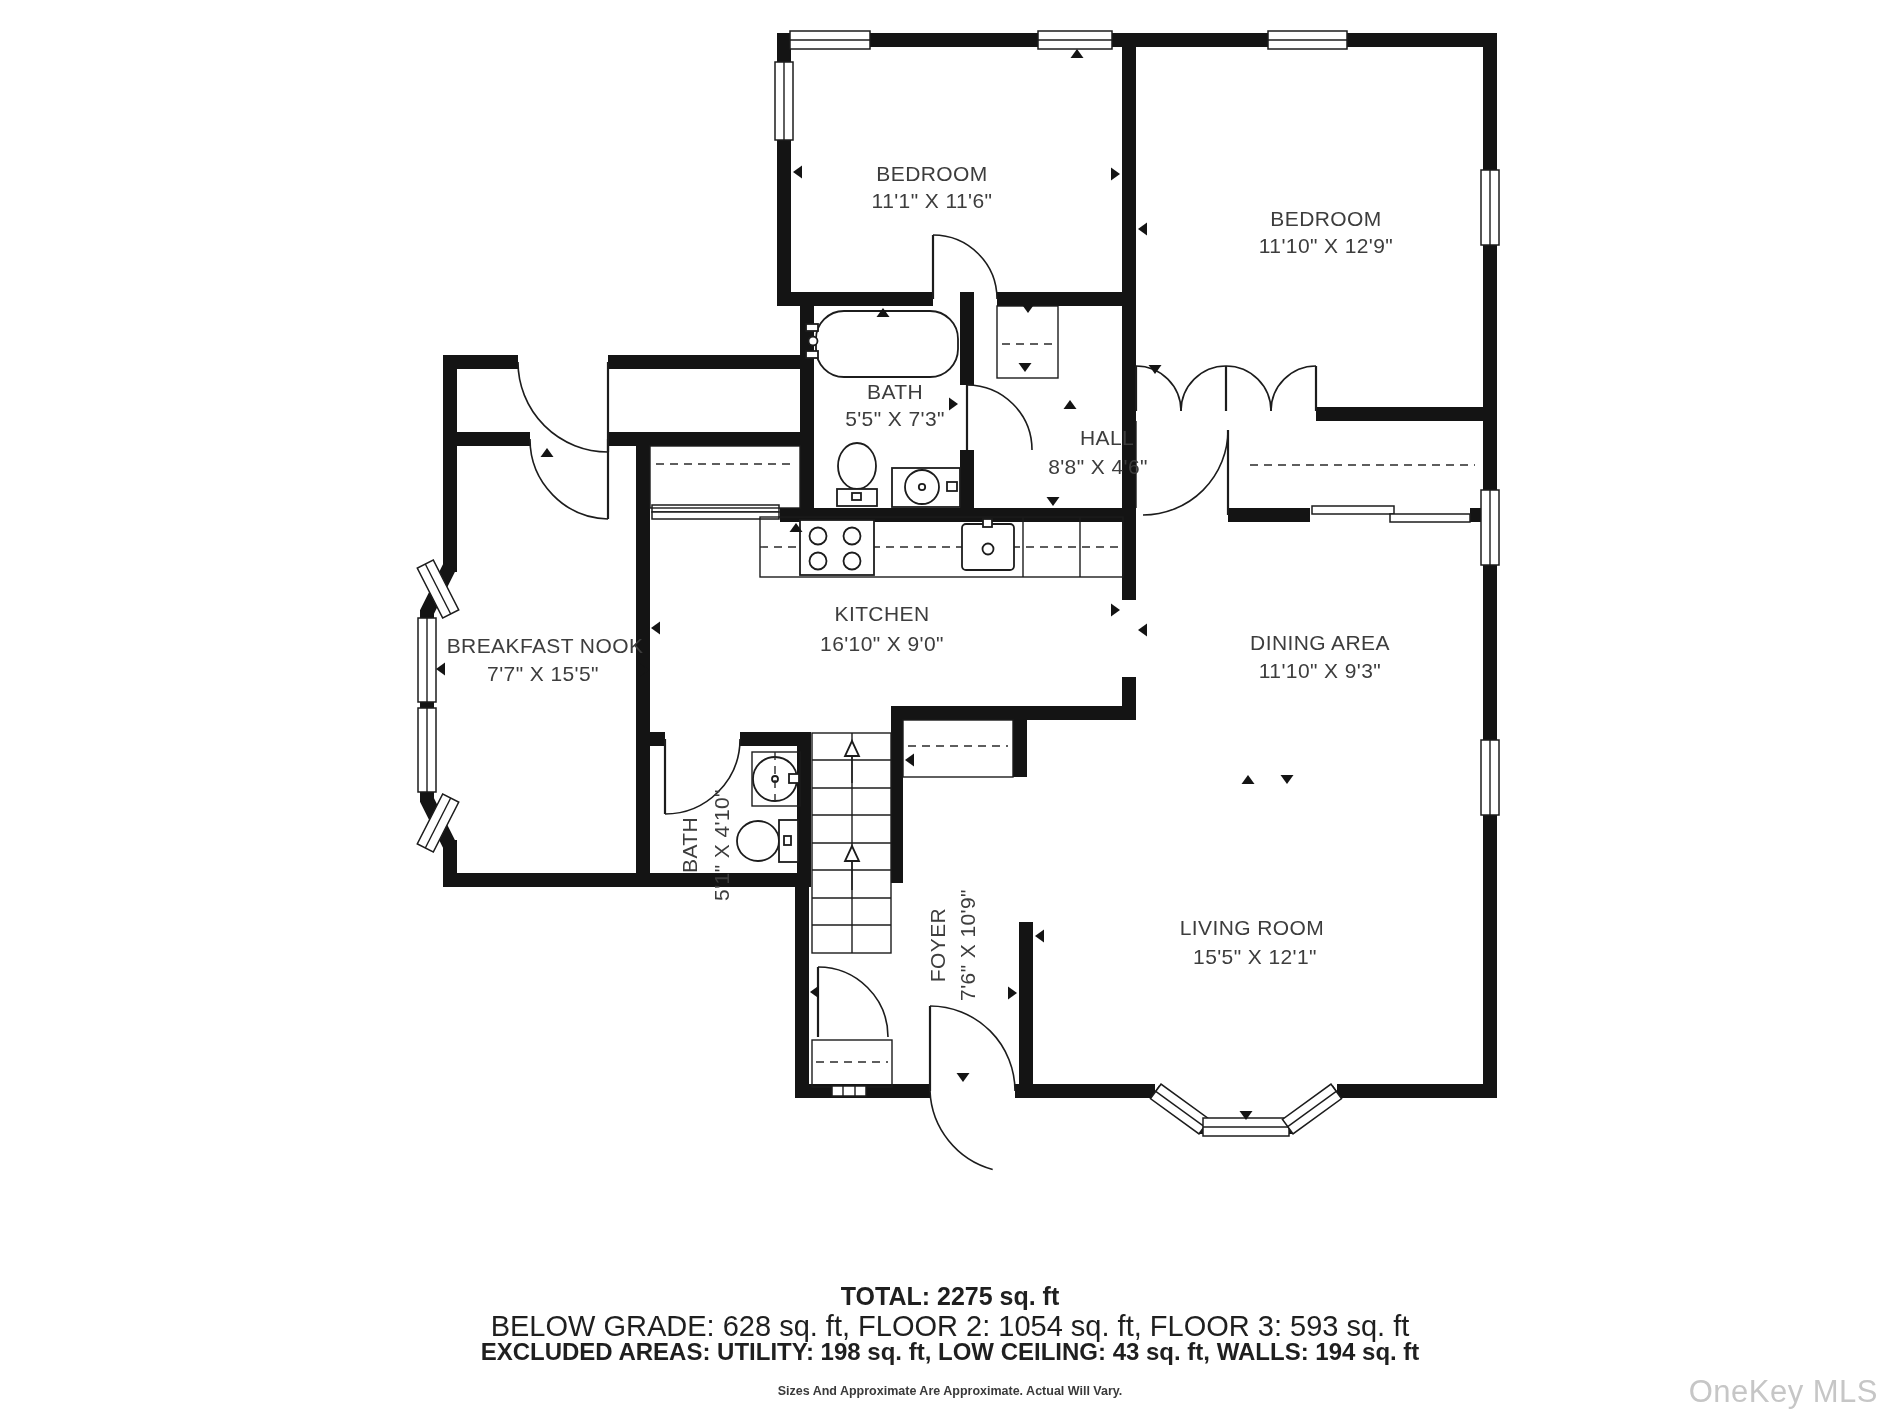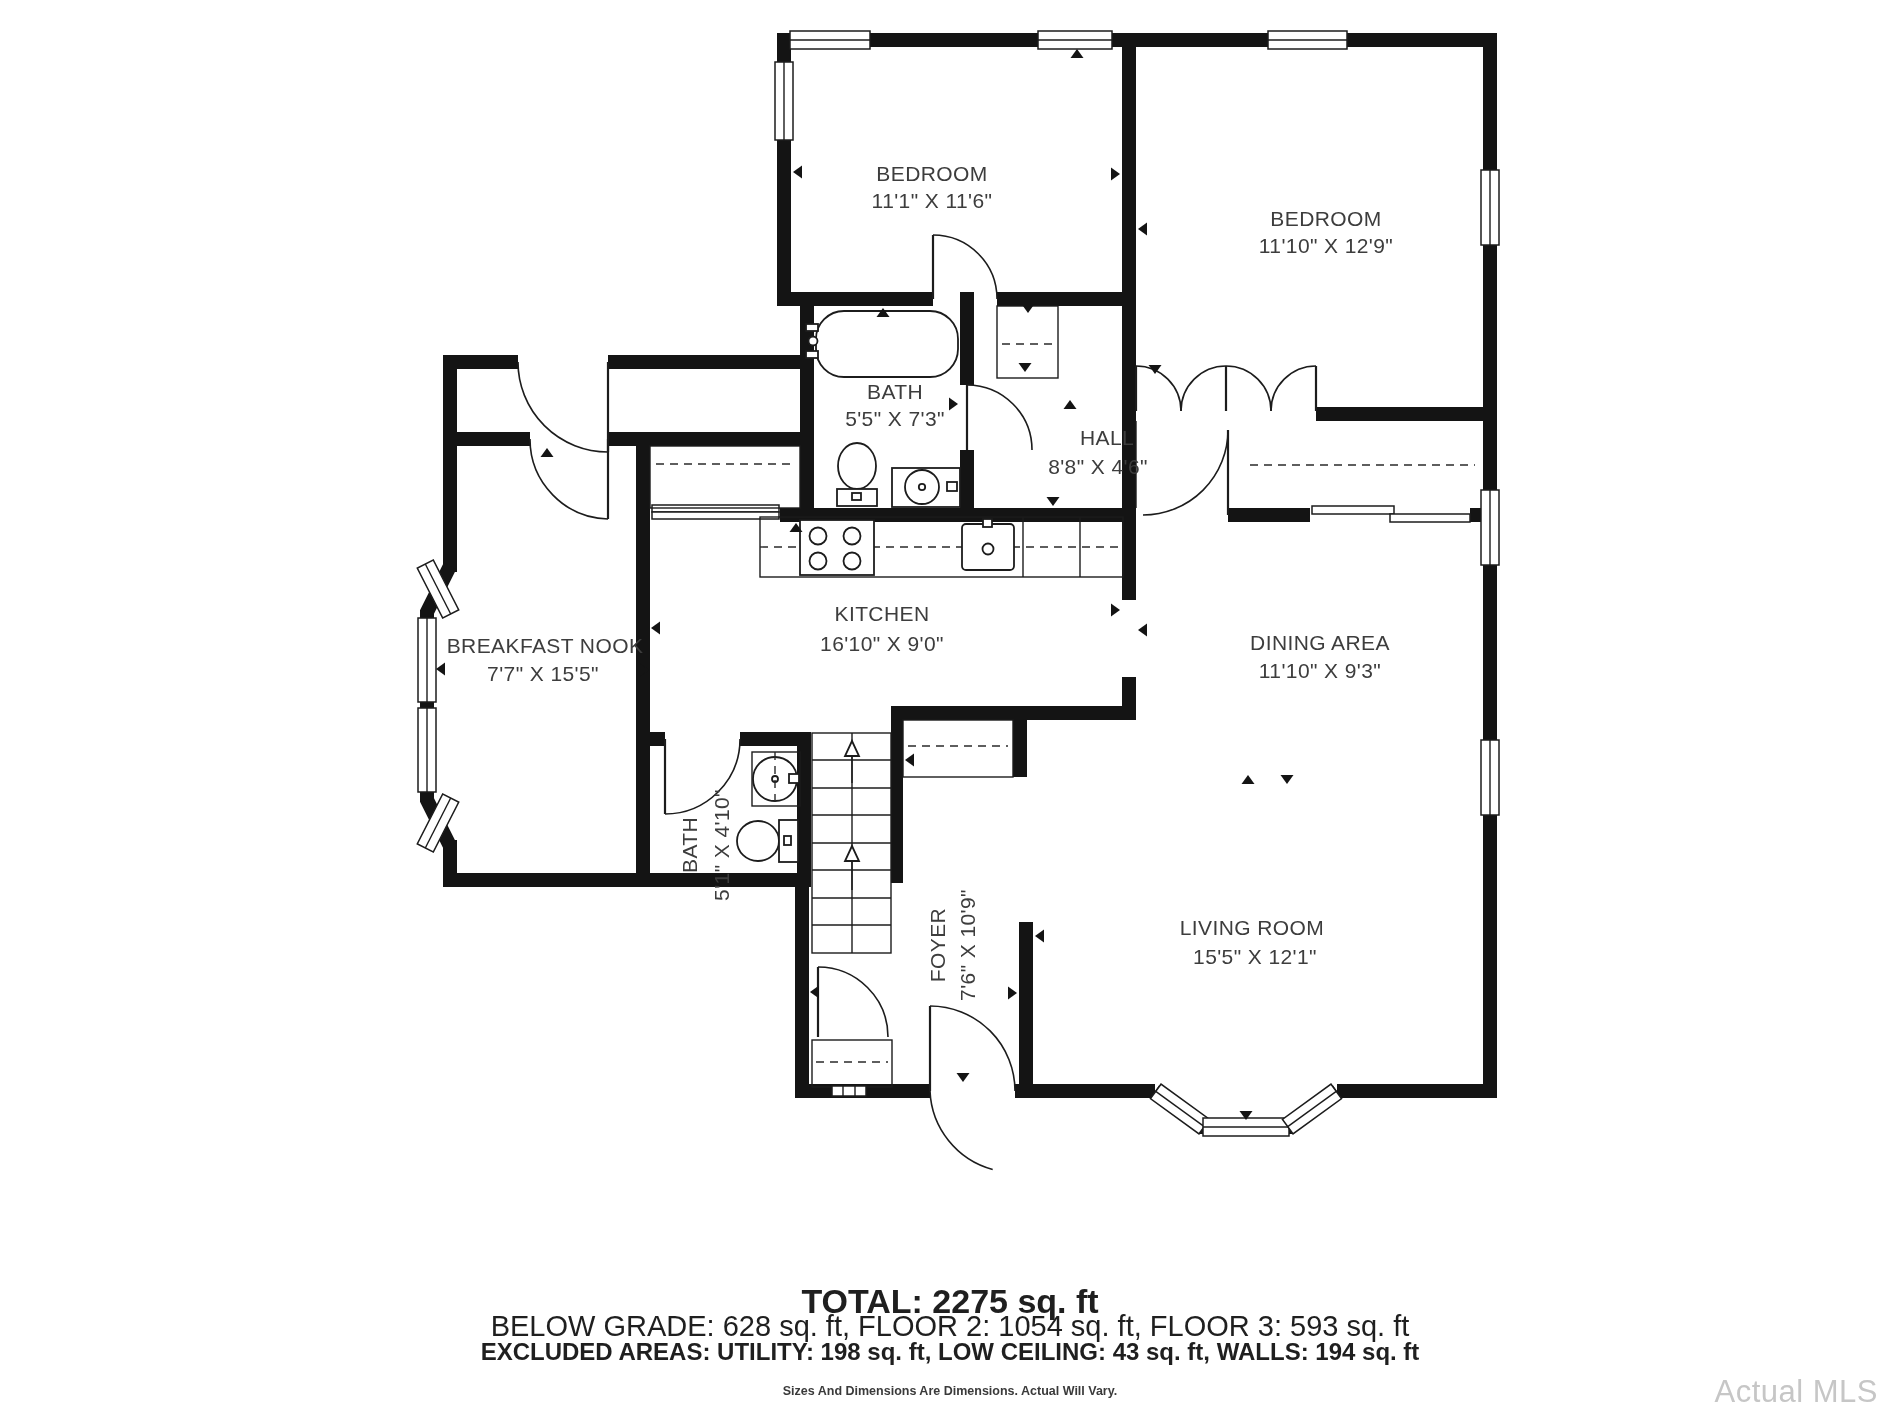--- a/index.html
+++ b/index.html
@@ -10,21 +10,21 @@
   .wall{fill:#141414;}
   .wline{stroke:#141414;stroke-width:14;fill:none;}
   .fix{stroke:#1c1c1c;stroke-width:1.8;fill:#ffffff;}
   .thin{stroke:#1c1c1c;stroke-width:1.4;fill:none;}
   .door{stroke:#1c1c1c;stroke-width:1.6;fill:none;}
   .leaf{stroke:#1c1c1c;stroke-width:2.2;}
   .win{fill:#ffffff;stroke:#1c1c1c;stroke-width:1.5;}
   .dash{stroke:#2a2a2a;stroke-width:1.4;stroke-dasharray:8 6;fill:none;}
   .arr{fill:#141414;}
   .footer{position:absolute;left:0;width:100%;text-align:center;color:#1f1f1f;}
-  .f-total{top:1282px;font-size:34px;font-weight:700;}
+  .f-total{top:1282px;font-size:25px;font-weight:700;}
   .f-line2{top:1310px;font-size:29px;font-weight:400;}
   .f-line3{top:1338px;font-size:24px;font-weight:600;}
   .f-disc{top:1384px;font-size:12.5px;font-weight:600;color:#3a3a3a;}
   .watermark{position:absolute;right:22px;top:1374px;font-size:31px;color:#c6c6c6;letter-spacing:.5px;}
 </style>
 </head>
 <body>
 
 <svg id="plan-svg" width="1900" height="1425" viewBox="0 0 1900 1425">
 
@@ -371,14 +371,14 @@
     <text class="room-dims" x="968" y="952" transform="rotate(-90 968 945)">7'6" X 10'9"</text>
 
     <text class="room-name" x="1252" y="935">LIVING ROOM</text>
     <text class="room-dims" x="1255" y="964">15'5" X 12'1"</text>
   </g>
 </svg>
 
 <div class="footer f-total">TOTAL: 2275 sq. ft</div>
 <div class="footer f-line2">BELOW GRADE: 628 sq. ft, FLOOR 2: 1054 sq. ft, FLOOR 3: 593 sq. ft</div>
 <div class="footer f-line3">EXCLUDED AREAS: UTILITY: 198 sq. ft, LOW CEILING: 43 sq. ft, WALLS: 194 sq. ft</div>
-<div class="footer f-disc">Sizes And Dimensions Are Dimensions. Actual Will Vary.</div>
-<div class="watermark">Actual MLS</div>
+<div class="footer f-disc">Sizes And Approximate Are Approximate. Actual Will Vary.</div>
+<div class="watermark">OneKey MLS</div>
 
 </body></html>

